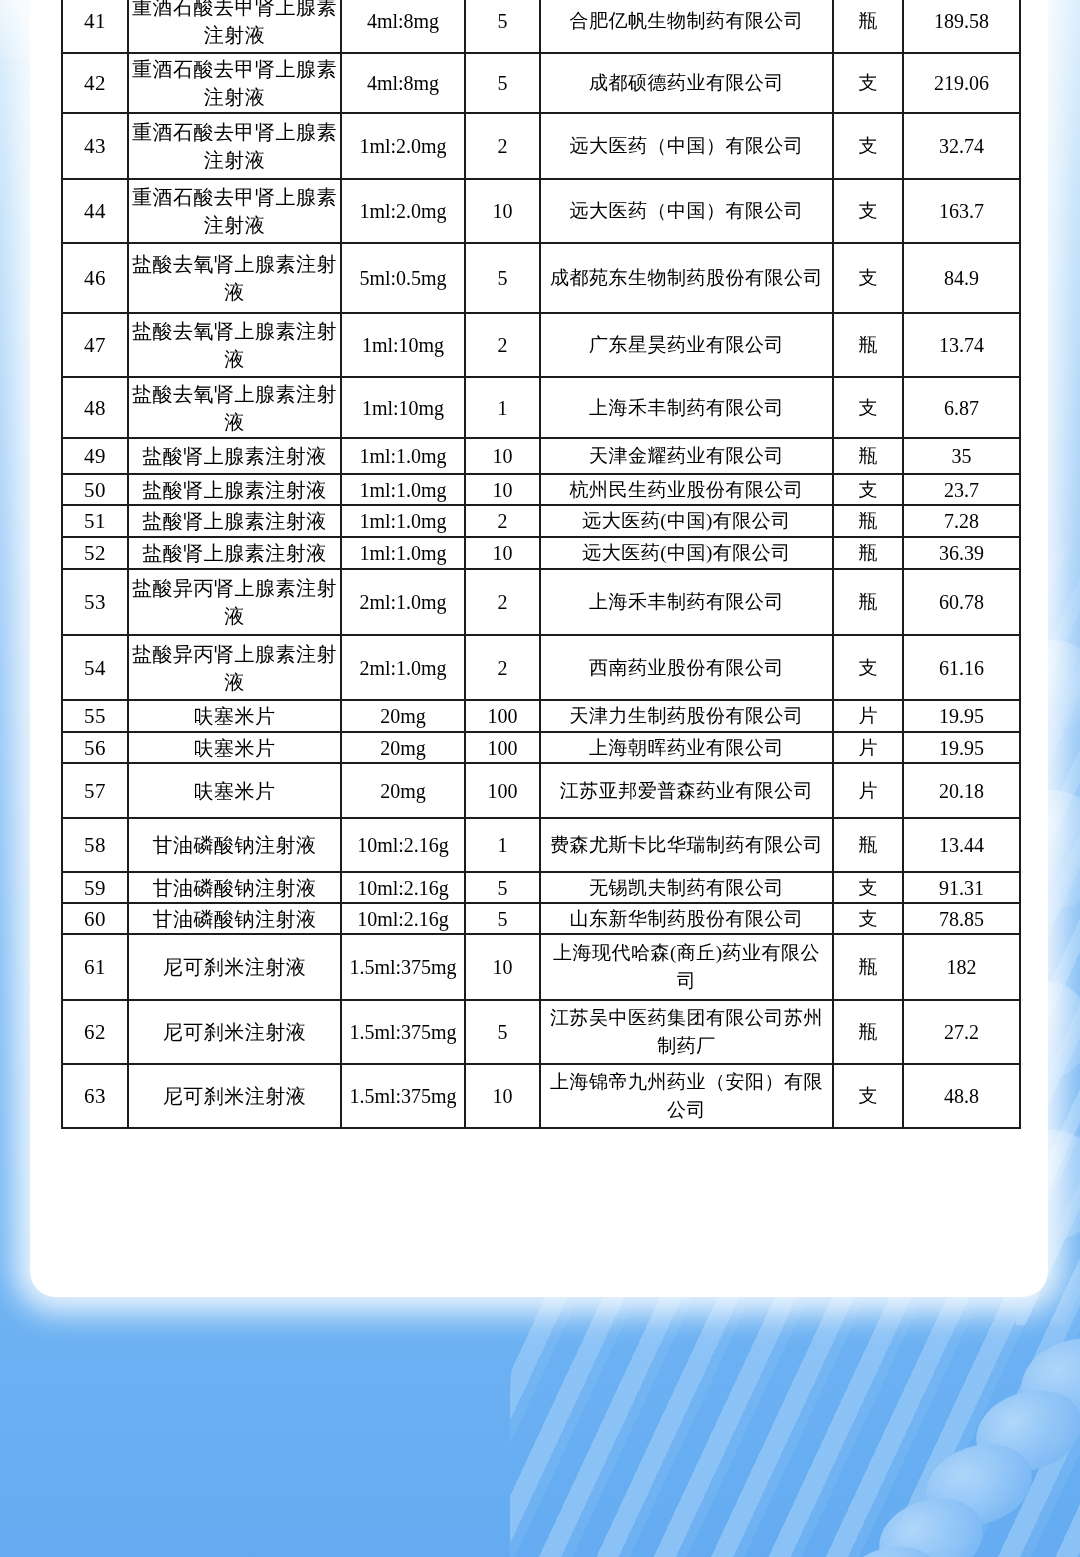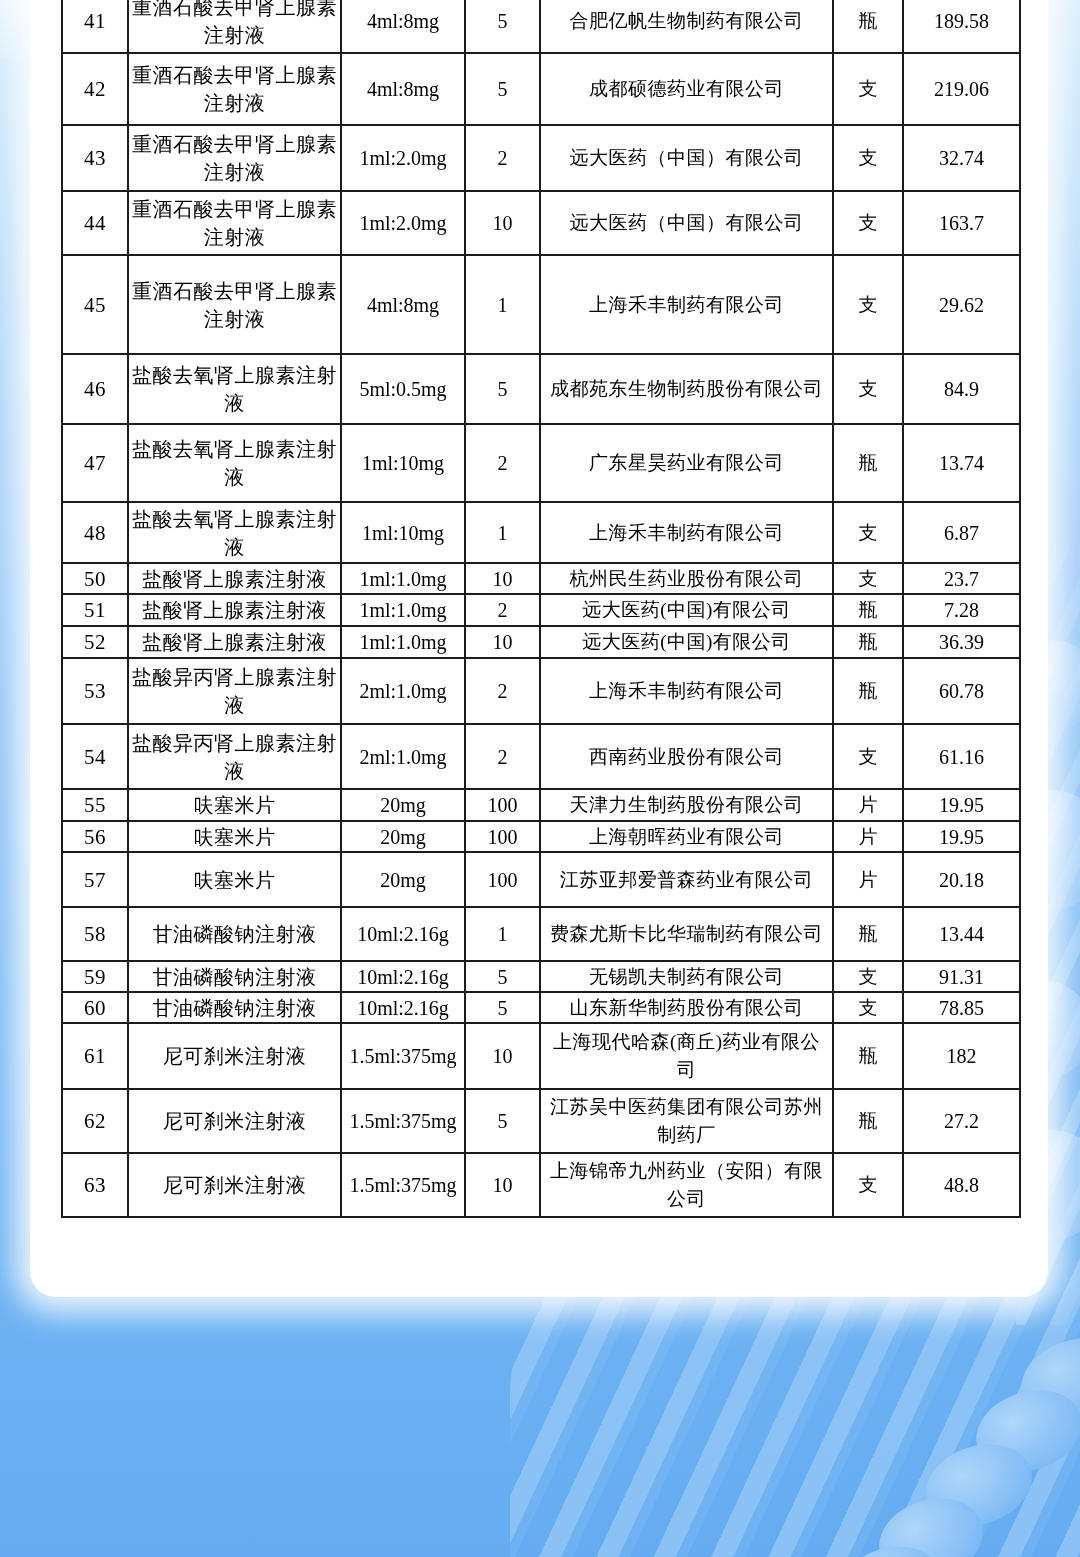--- a/index.html
+++ b/index.html
@@ -115,21 +115,21 @@
   <tbody id="table-body">
       <tr style="height: 64px;">
         <td class="c-index">41</td>
         <td class="c-name">重酒石酸去甲肾上腺素注射液</td>
         <td class="c-spec">4ml:8mg</td>
         <td class="c-qty">5</td>
         <td class="c-maker">合肥亿帆生物制药有限公司</td>
         <td class="c-unit">瓶</td>
         <td class="c-price">189.58</td>
       </tr>
-      <tr style="height: 72px; border-radius: 23px;">
+      <tr style="height: 60px; border-radius: 23px;">
         <td class="c-index">42</td>
         <td class="c-name">重酒石酸去甲肾上腺素注射液</td>
         <td class="c-spec">4ml:8mg</td>
         <td class="c-qty">5</td>
         <td class="c-maker">成都硕德药业有限公司</td>
         <td class="c-unit">支</td>
         <td class="c-price">219.06</td>
       </tr>
       <tr style="height: 66px;">
         <td class="c-index">43</td>
@@ -142,55 +142,55 @@
       </tr>
       <tr style="height: 64px;">
         <td class="c-index">44</td>
         <td class="c-name">重酒石酸去甲肾上腺素注射液</td>
         <td class="c-spec">1ml:2.0mg</td>
         <td class="c-qty">10</td>
         <td class="c-maker">远大医药（中国）有限公司</td>
         <td class="c-unit">支</td>
         <td class="c-price">163.7</td>
       </tr>
-      <tr style="height: 99px;">
-        <td class="c-index">45</td>
-        <td class="c-name">重酒石酸去甲肾上腺素注射液</td>
-        <td class="c-spec">4ml:8mg</td>
-        <td class="c-qty">1</td>
-        <td class="c-maker">上海禾丰制药有限公司</td>
-        <td class="c-unit">支</td>
-        <td class="c-price">29.62</td>
-      </tr>
       <tr style="height: 70px;">
         <td class="c-index">46</td>
         <td class="c-name">盐酸去氧肾上腺素注射液</td>
         <td class="c-spec">5ml:0.5mg</td>
         <td class="c-qty">5</td>
         <td class="c-maker">成都苑东生物制药股份有限公司</td>
         <td class="c-unit">支</td>
         <td class="c-price">84.9</td>
       </tr>
-      <tr style="height: 78px; border-radius: 11px;">
+      <tr style="height: 64px; border-radius: 11px;">
         <td class="c-index">47</td>
         <td class="c-name">盐酸去氧肾上腺素注射液</td>
         <td class="c-spec">1ml:10mg</td>
         <td class="c-qty">2</td>
         <td class="c-maker">广东星昊药业有限公司</td>
         <td class="c-unit">瓶</td>
         <td class="c-price">13.74</td>
       </tr>
       <tr style="height: 61px;">
         <td class="c-index">48</td>
         <td class="c-name">盐酸去氧肾上腺素注射液</td>
         <td class="c-spec">1ml:10mg</td>
         <td class="c-qty">1</td>
         <td class="c-maker">上海禾丰制药有限公司</td>
         <td class="c-unit">支</td>
         <td class="c-price">6.87</td>
+      </tr>
+      <tr style="height: 36px;">
+        <td class="c-index">49</td>
+        <td class="c-name">盐酸肾上腺素注射液</td>
+        <td class="c-spec">1ml:1.0mg</td>
+        <td class="c-qty">10</td>
+        <td class="c-maker">天津金耀药业有限公司</td>
+        <td class="c-unit">瓶</td>
+        <td class="c-price">35</td>
       </tr>
       <tr style="height: 31px;">
         <td class="c-index">50</td>
         <td class="c-name">盐酸肾上腺素注射液</td>
         <td class="c-spec">1ml:1.0mg</td>
         <td class="c-qty">10</td>
         <td class="c-maker">杭州民生药业股份有限公司</td>
         <td class="c-unit">支</td>
         <td class="c-price">23.7</td>
       </tr>

